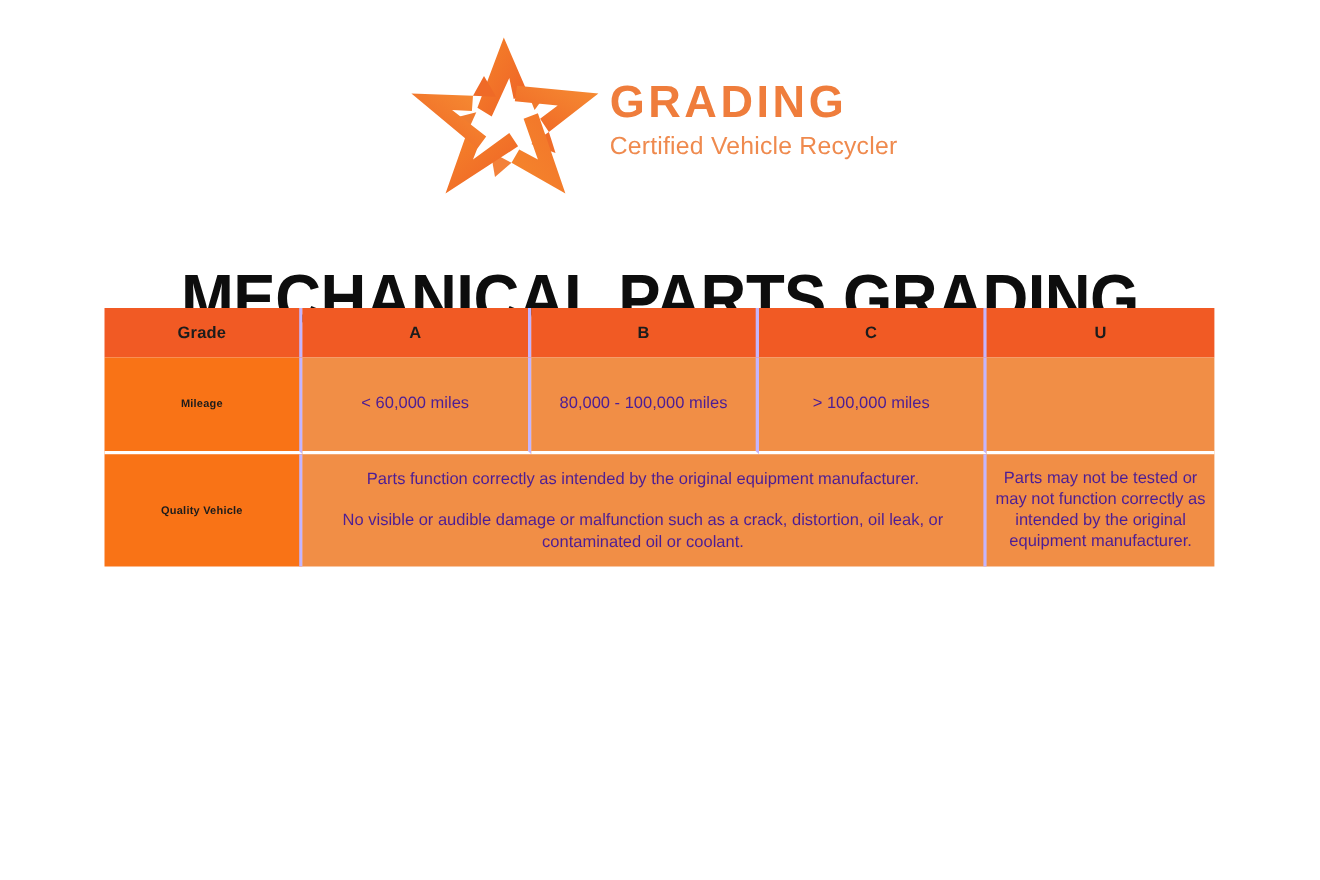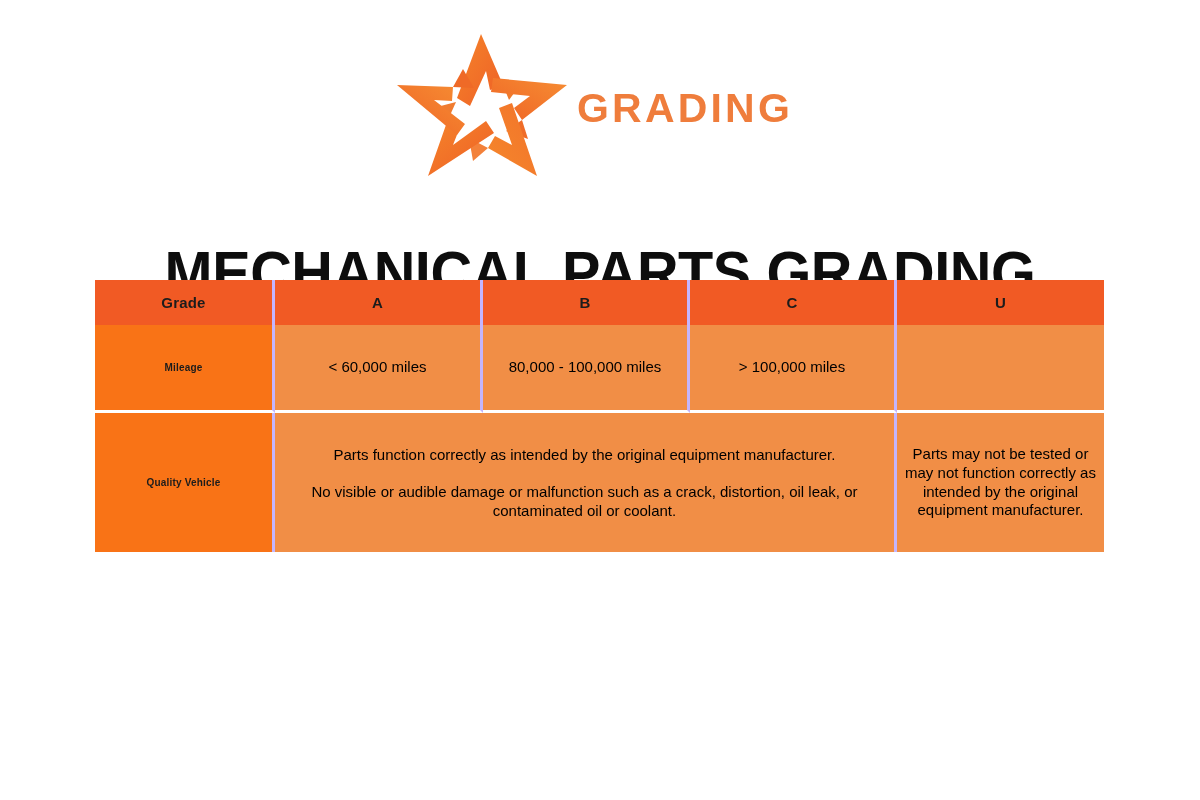--- a/index.html
+++ b/index.html
@@ -121,29 +121,29 @@
   }
   .cell-rowhead {
     background: #f97316;
     color: #1c1c1c;
     font-size: 10px;
     font-weight: bold;
     letter-spacing: 0.2px;
   }
   .cell-body {
     background: #f18e46;
-    color: #000000;
+    color: #4c1d95;
     font-size: 15px;
     font-weight: normal;
     line-height: 1.22;
   }
   .row-mileage .cell-body,
   .row-mileage .cell-rowhead { height: 85px; }
   .row-quality .cell-body,
-  .row-quality .cell-rowhead { height: 139px; }
+  .row-quality .cell-rowhead { height: 102px; }
 
   .criteria-main {
     padding: 0 24px;
     text-align: center;
   }
   .criteria-main p {
     margin: 0;
     line-height: 1.28;
   }
   .criteria-main p + p { margin-top: 18px; }
@@ -190,20 +190,21 @@
         <path d="M37 148 L56 94 L69 99 L62 117 L95 93 L103 105 Z" fill="url(#gA)"></path>
         <path d="M56 94 L42 80 L65 74 Z" fill="#f07c30"></path>
 
         <path d="M6 57 L62 59 L61 73 L43 72 L74 96 L66 107 Z" fill="url(#gB)"></path>
         <path d="M62 59 L72 41 L83 60 Z" fill="#ef6a27"></path>
       </g>
     </svg>
 
     <div class="logo-words">
       <div class="logo-wordmark">GRADING</div>
+      <div class="logo-tagline">Certified Vehicle Recycler</div>
     </div>
 
   </div>
 </div>
 
 <h1 class="page-title">MECHANICAL PARTS GRADING</h1>
 
 <table class="grading-table">
   <colgroup>
     <col class="col-label">

